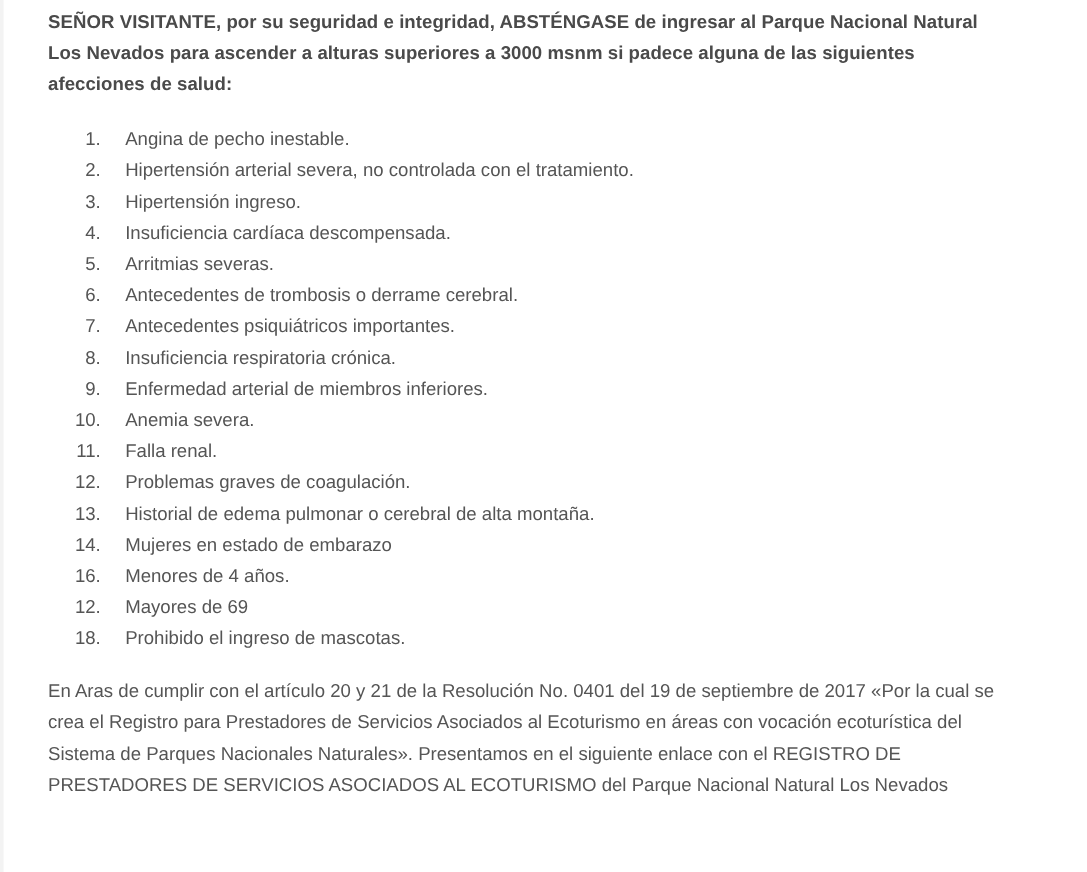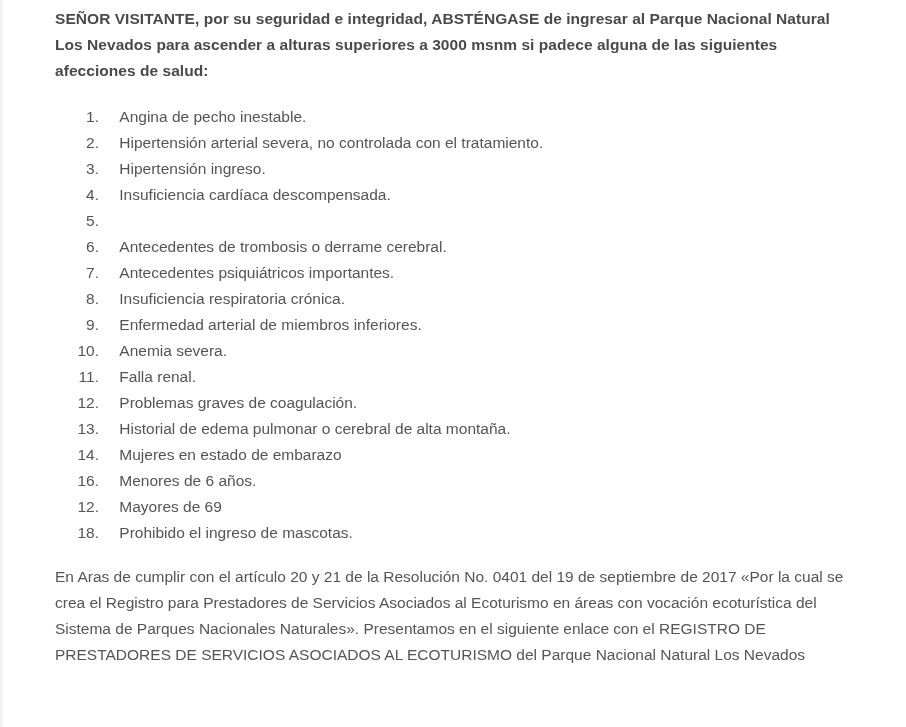--- a/index.html
+++ b/index.html
@@ -16,21 +16,21 @@
       color: #4d4d4d;
     }
     .left-edge {
       position: absolute;
       left: 0; top: 0; bottom: 0;
       width: 3px;
       background: #f3f3f3;
     }
     .content {
       position: absolute;
-      left: 55px;
+      left: 40px;
       top: 6px;
       width: 800px;
     }
     .warning {
       font-weight: bold;
       font-size: 15.5px;
       line-height: 26px;
       color: #4a4a4a;
       margin: 0 0 20px 0;
       letter-spacing: 0.05px;
@@ -71,29 +71,29 @@
 <div class="left-edge"></div>
 
 <div class="content">
   <p class="warning">SEÑOR VISITANTE, por su seguridad e integridad, ABSTÉNGASE de ingresar al Parque Nacional Natural Los Nevados para ascender a alturas superiores a 3000 msnm si padece alguna de las siguientes afecciones de salud:</p>
 
   <ol class="conditions">
     <li><span class="num">1.</span>&nbsp;<span class="txt">Angina de pecho inestable.</span></li>
     <li><span class="num">2.</span>&nbsp;<span class="txt">Hipertensión arterial severa, no controlada con el tratamiento.</span></li>
     <li><span class="num">3.</span>&nbsp;<span class="txt">Hipertensión ingreso.</span></li>
     <li><span class="num">4.</span>&nbsp;<span class="txt">Insuficiencia cardíaca descompensada.</span></li>
-    <li><span class="num">5.</span>&nbsp;</li>
+    <li><span class="num">5.</span>&nbsp;<span class="txt">Arritmias severas.</span></li>
     <li><span class="num">6.</span>&nbsp;<span class="txt">Antecedentes de trombosis o derrame cerebral.</span></li>
     <li><span class="num">7.</span>&nbsp;<span class="txt">Antecedentes psiquiátricos importantes.</span></li>
     <li><span class="num">8.</span>&nbsp;<span class="txt">Insuficiencia respiratoria crónica.</span></li>
     <li><span class="num">9.</span>&nbsp;<span class="txt">Enfermedad arterial de miembros inferiores.</span></li>
     <li><span class="num">10.</span>&nbsp;<span class="txt">Anemia severa.</span></li>
     <li><span class="num">11.</span>&nbsp;<span class="txt">Falla renal.</span></li>
     <li><span class="num">12.</span>&nbsp;<span class="txt">Problemas graves de coagulación.</span></li>
     <li><span class="num">13.</span>&nbsp;<span class="txt">Historial de edema pulmonar o cerebral de alta montaña.</span></li>
     <li><span class="num">14.</span>&nbsp;<span class="txt">Mujeres en estado de embarazo</span></li>
-    <li><span class="num">16.</span>&nbsp;<span class="txt">Menores de 6 años.</span></li>
+    <li><span class="num">16.</span>&nbsp;<span class="txt">Menores de 4 años.</span></li>
     <li><span class="num">12.</span>&nbsp;<span class="txt">Mayores de 69</span></li>
     <li><span class="num">18.</span>&nbsp;<span class="txt">Prohibido el ingreso de mascotas.</span></li>
   </ol>
 
   <p class="registry">En Aras de cumplir con el artículo 20 y 21 de la Resolución No. 0401 del 19 de septiembre de 2017 «Por la cual se crea el Registro para Prestadores de Servicios Asociados al Ecoturismo en áreas con vocación ecoturística del Sistema de Parques Nacionales Naturales». Presentamos en el siguiente enlace con el REGISTRO DE PRESTADORES DE SERVICIOS ASOCIADOS AL ECOTURISMO del Parque Nacional Natural Los Nevados</p>
 </div>
 
 </body></html>

